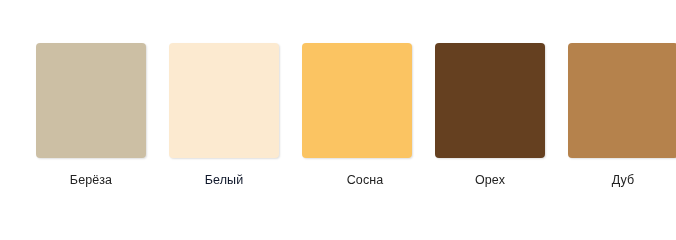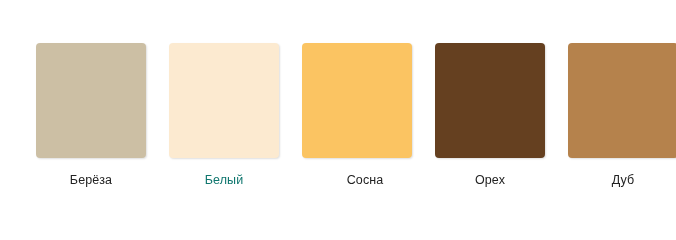--- a/index.html
+++ b/index.html
@@ -60,21 +60,21 @@
 <div id="color-picker">
   <div class="swatch-row">
 
     <div class="swatch-item">
       <div class="swatch-chip" style="background-color: rgb(204, 191, 164);"></div>
       <div class="swatch-label" style="color: rgb(34, 34, 34);">Берёза</div>
     </div>
 
     <div class="swatch-item">
       <div class="swatch-chip" style="background-color: rgb(252, 234, 208);"></div>
-      <div class="swatch-label" style="color: #0f766e;">Белый</div>
+      <div class="swatch-label" style="color: #0f172a;">Белый</div>
     </div>
 
     <div class="swatch-item">
       <div class="swatch-chip" style="background-color: rgb(251, 196, 98);"></div>
       <div class="swatch-label" style="color: rgb(34, 34, 34); margin-left: 16px;">Сосна</div>
     </div>
 
     <div class="swatch-item">
       <div class="swatch-chip" style="background-color: rgb(101, 64, 32);"></div>
       <div class="swatch-label" style="color: rgb(34, 34, 34);">Орех</div>

